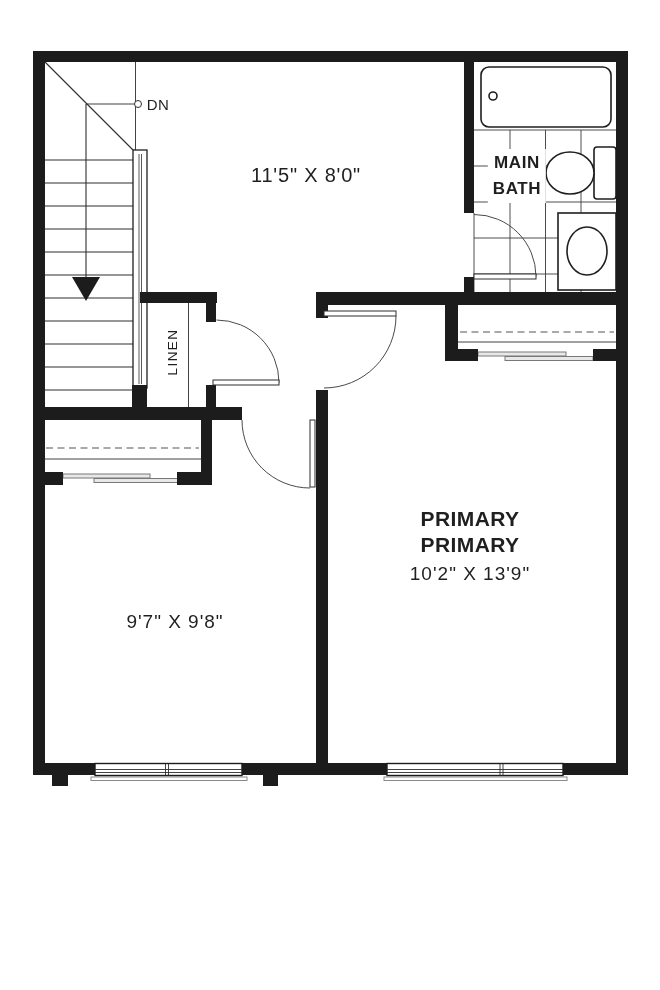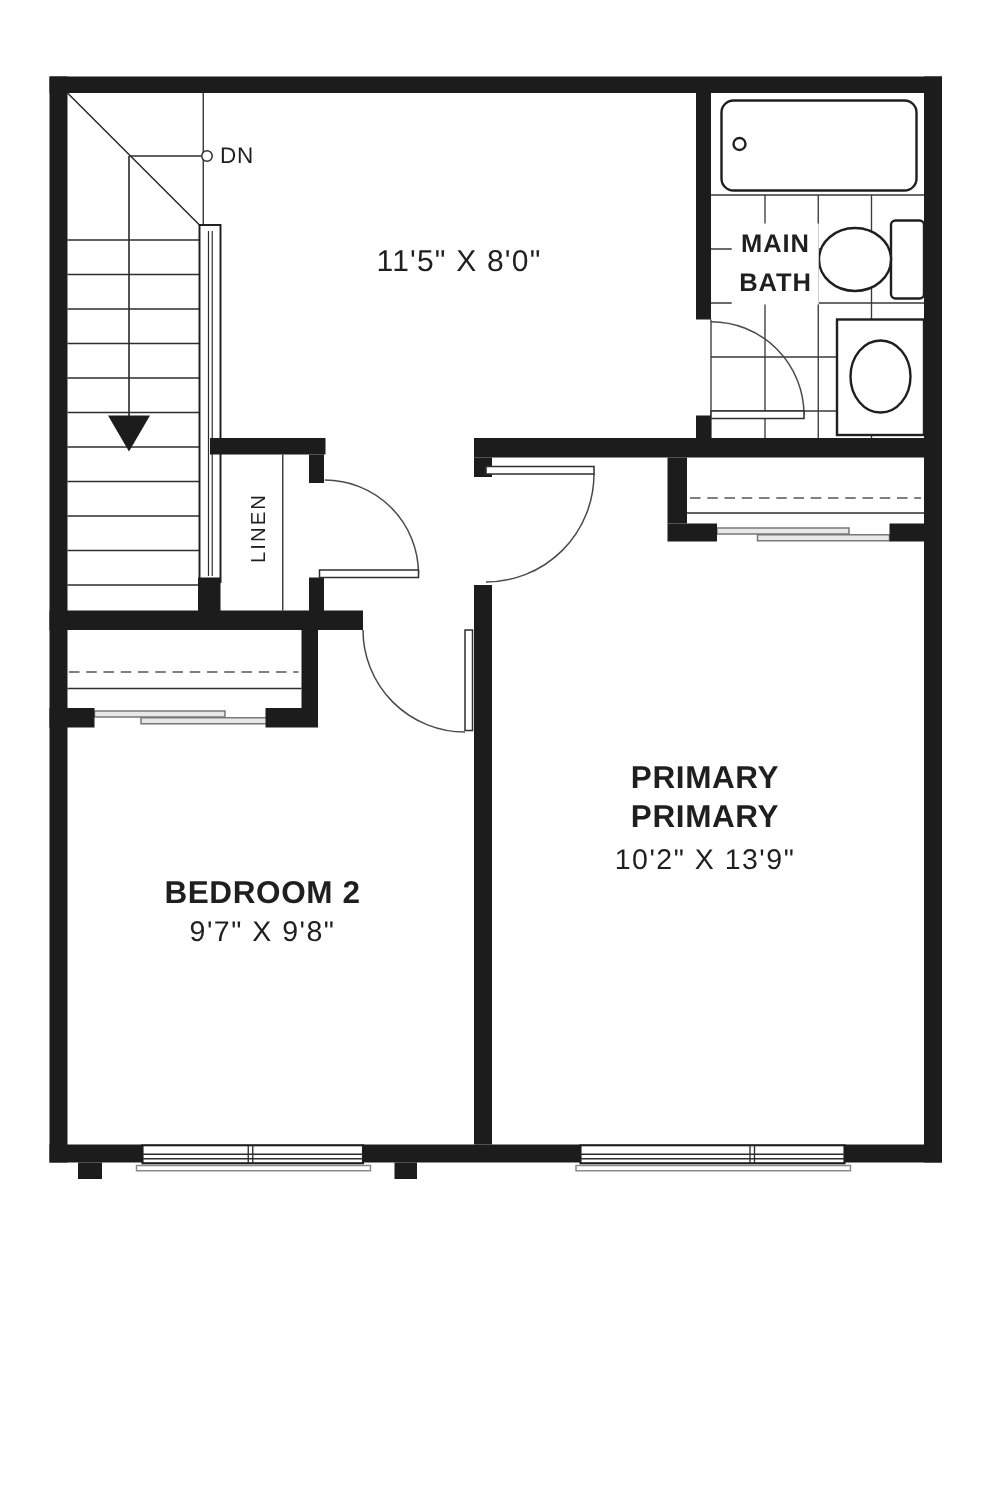--- a/index.html
+++ b/index.html
@@ -147,21 +147,20 @@
 
   <div class="lbl halldims" style="left:306px;top:175px;">11'5" X 8'0"</div>
 
   <div class="lbl bathname" style="left:517px;top:176px;">
     <div>MAIN</div>
     <div>BATH</div>
   </div>
 
   <div class="lbl linen" style="left:172px;top:352px;">LINEN</div>
 
-  <div class="lbl name" style="left:175px;top:596px;">BEDROOM 2</div>
   <div class="lbl dims" style="left:175px;top:622px;">9'7" X 9'8"</div>
 
   <div class="lbl name" style="left:470px;top:532px;">
     <div>PRIMARY</div>
     <div>PRIMARY</div>
   </div>
   <div class="lbl dims" style="left:470px;top:574px;">10'2" X 13'9"</div>
 
 </div>
 

